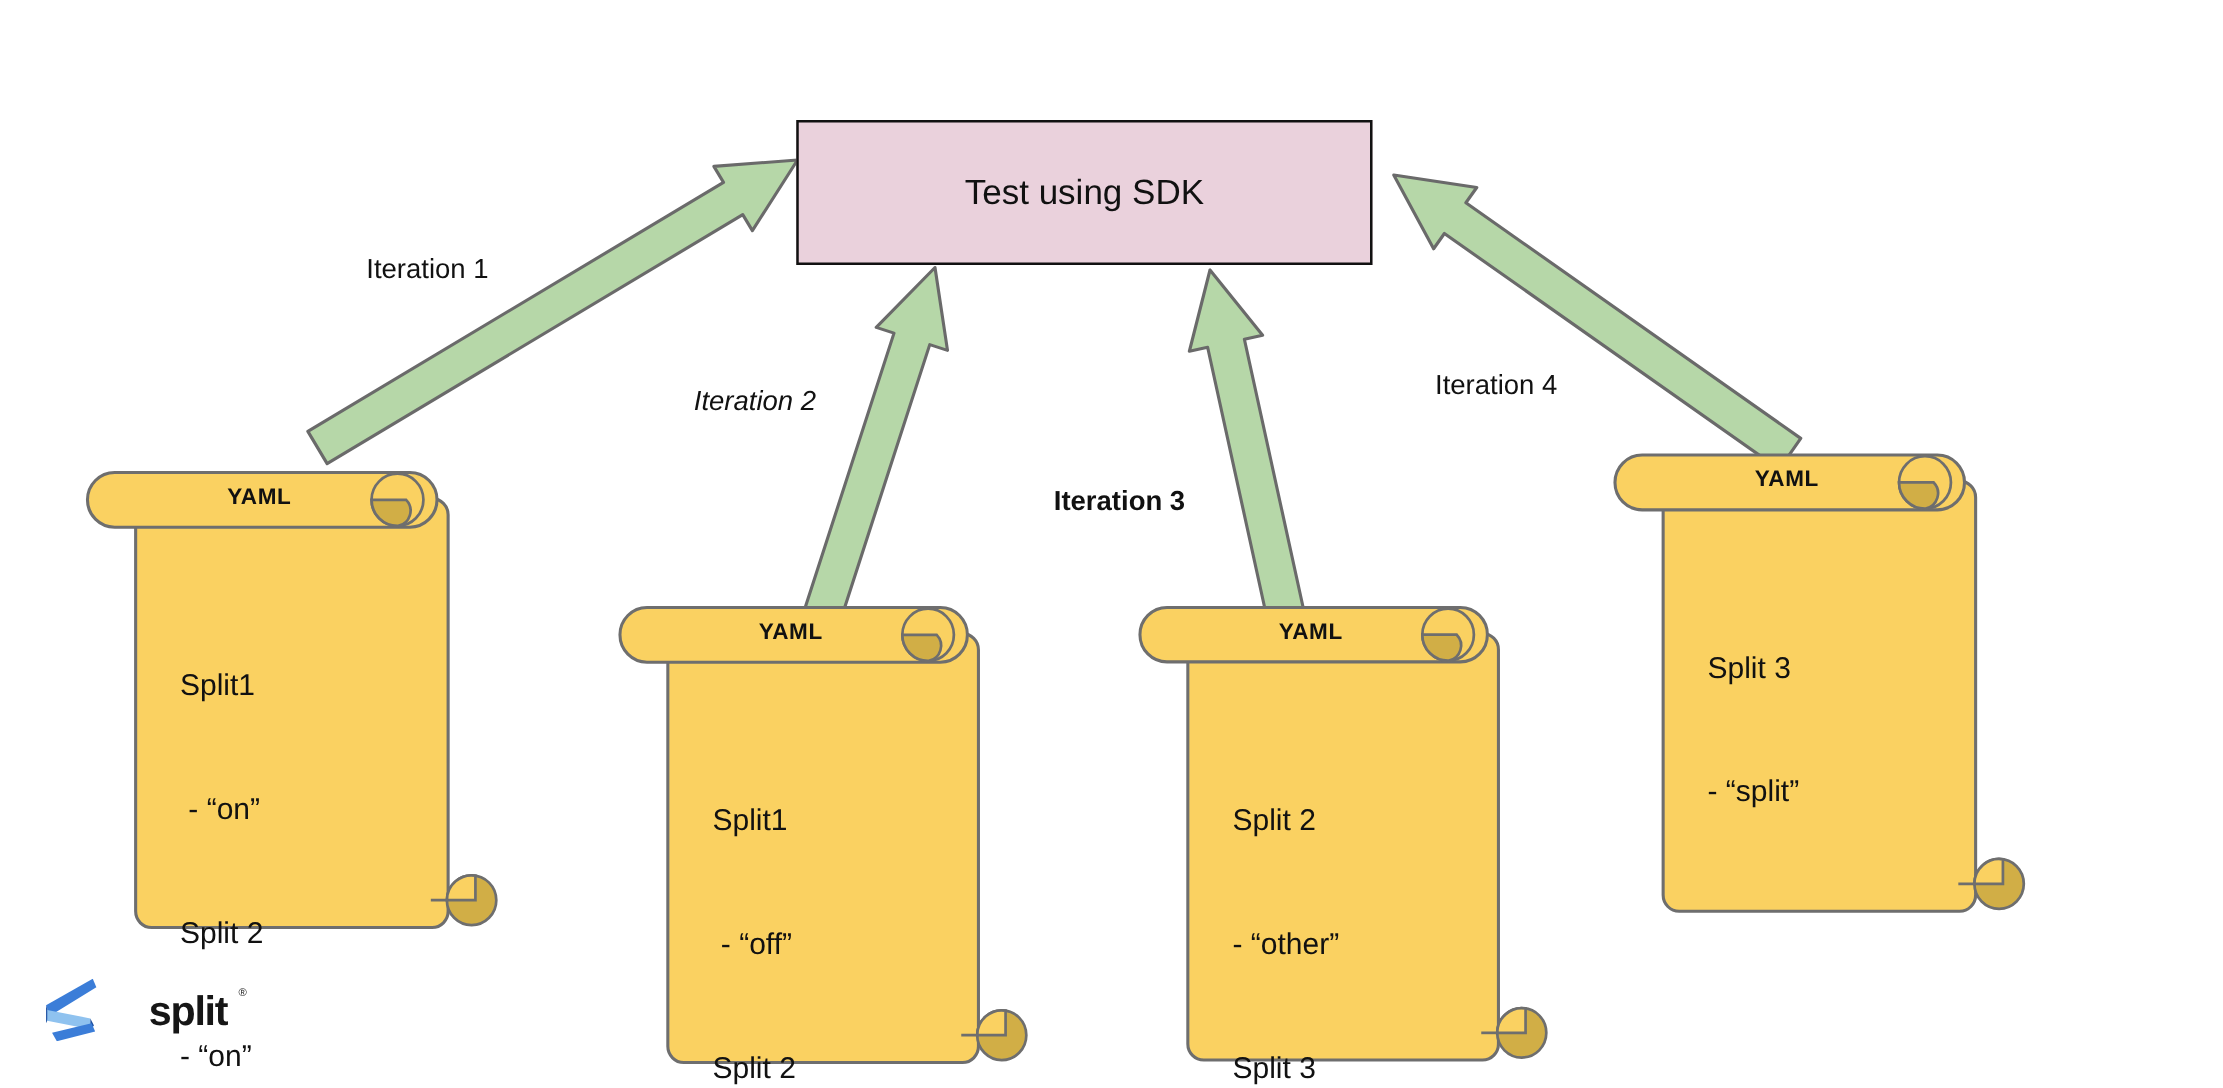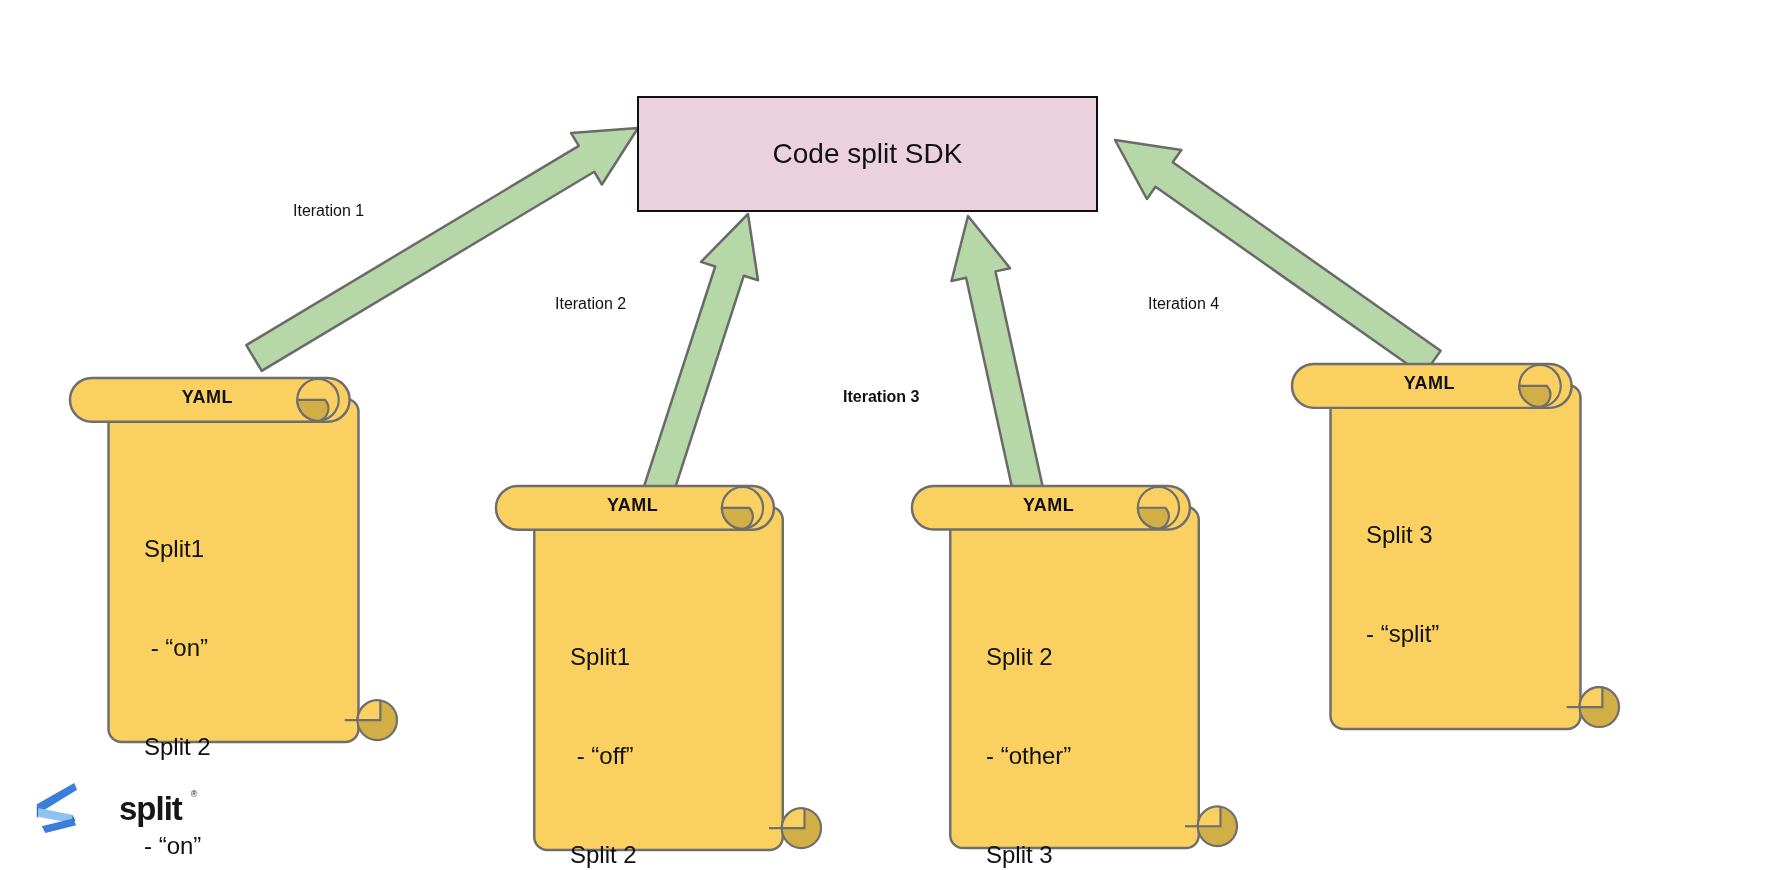--- a/index.html
+++ b/index.html
@@ -12,23 +12,23 @@
   .page-title{
     position:absolute;left:667px;top:28px;width:340px;text-align:center;
     font-size:29px;z-index:2;
   }
   .sdk-box{
     position:absolute;left:637px;top:96px;width:461px;height:116px;
     background:var(--box-pink);border:2px solid var(--box-border);
     display:flex;align-items:center;justify-content:center;
     font-size:28px;z-index:2;box-sizing:border-box;
   }
-  .iter-label{position:absolute;font-size:16px;z-index:2;white-space:nowrap;}
+  .iter-label{position:absolute;font-size:22px;z-index:2;white-space:nowrap;}
   .iter-1{left:293px;top:202px;}
-  .iter-2{left:555px;top:295px;}
+  .iter-2{left:555px;top:308px;font-style:italic;}
   .iter-3{left:843px;top:388px;font-weight:bold;}
   .iter-4{left:1148px;top:295px;}
   .scroll{position:absolute;z-index:3;}
   .scroll svg{position:absolute;left:0;top:0;width:100%;height:100%;}
   .sc-body,.sc-banner{fill:var(--scroll-fill);stroke:var(--scroll-stroke);stroke-width:2.5;}
   .sc-circ{fill:var(--scroll-fill);stroke:var(--scroll-stroke);stroke-width:2.2;}
   .sc-dark,.sc-curl{fill:var(--scroll-dark);stroke:var(--scroll-stroke);stroke-width:2.2;}
   .sc-line{stroke:var(--scroll-stroke);stroke-width:2.2;}
   .yaml-label{
     position:absolute;left:0;top:11px;width:84%;text-align:center;
@@ -47,21 +47,21 @@
 
   <svg class="arrows-layer" viewBox="0 0 1778 870">
     <polygon class="arrow" points="261.7,370.9 594.2,171.7 601.9,184.5 638,128 571.1,133.1 578.8,145.9 246.3,345.1"></polygon>
     <polygon class="arrow" points="672.3,496.6 743.8,275.7 758.0,280.3 748,214 701.0,261.9 715.2,266.5 643.7,487.4"></polygon>
     <polygon class="arrow" points="1042.7,486.8 995.5,271.4 1010.1,268.2 968,216 951.5,281.0 966.1,277.8 1013.3,493.2"></polygon>
     <polygon class="arrow" points="1440.6,350.7 1172.7,162.2 1181.4,150.0 1115,140 1146.9,199.0 1155.5,186.8 1423.4,375.3"></polygon>
   </svg>
 
 
   <div class="sdk-box">
-    <span>Code split SDK</span>
+    <span>Test using SDK</span>
   </div>
 
   <div class="iter-label iter-1">Iteration 1</div>
   <div class="iter-label iter-2">Iteration 2</div>
   <div class="iter-label iter-3">Iteration 3</div>
   <div class="iter-label iter-4">Iteration 4</div>
 
   <div class="scroll" style="left:68px;top:376px;width:332px;height:370px;">
     <svg viewBox="0 0 336 372" preserveAspectRatio="none">
       <rect class="sc-body" x="41" y="23" width="253" height="345" rx="13"></rect>

